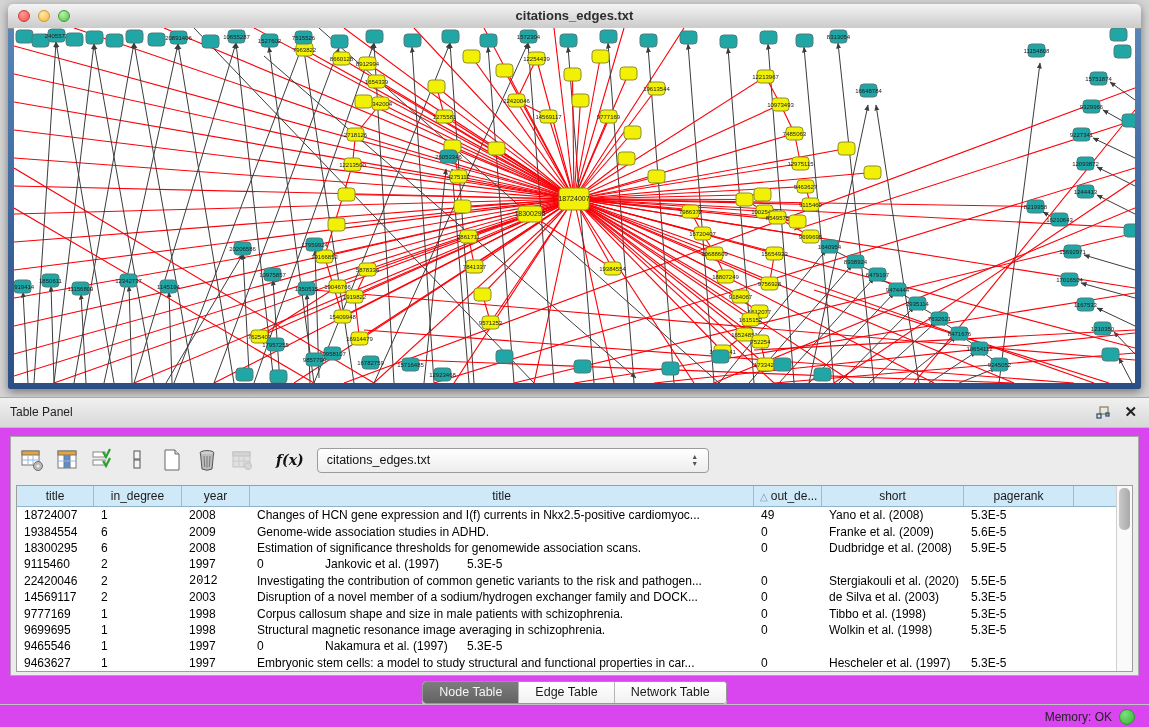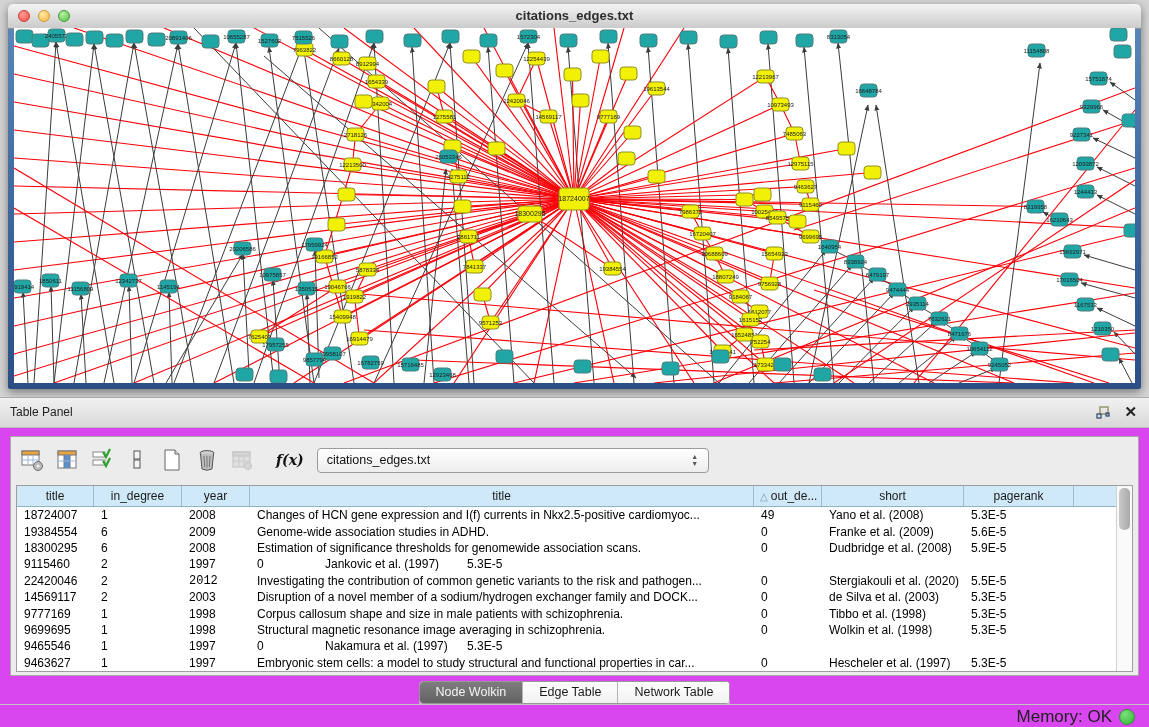--- a/index.html
+++ b/index.html
@@ -45,21 +45,21 @@
   #vscroll{position:absolute;right:0;top:0;width:15px;bottom:0;background:#fafafa;border-left:1px solid #d0d0d0;}
   #vthumb{position:absolute;left:2px;right:2px;top:2px;height:42px;border-radius:5px;background:linear-gradient(90deg,#c9c9c9,#a9a9a9);}
   
   #tabs{position:absolute;left:0;right:0;bottom:24px;height:23px;display:flex;justify-content:center;}
   .seg-group{display:flex;border:1px solid #979797;border-radius:4px;overflow:hidden;background:#fdfdfd;box-shadow:0 1px 0 rgba(255,255,255,.7);}
   .seg{padding:0 16px;font-size:12.5px;line-height:21px;color:#1a1a1a;border-right:1px solid #b5b5b5;background:linear-gradient(#ffffff,#f1f1f1);}
   .seg:last-child{border-right:none;}
   .seg.active{background:linear-gradient(#7d7d7d,#636363);color:#f4f4f4;}
   
   #status-bar{position:absolute;left:0;right:0;bottom:0;height:24px;border-top:1px solid #c2c2c2;display:flex;align-items:center;justify-content:flex-end;padding-right:14px;gap:7px;box-sizing:border-box;}
-  #memory-label{font-size:17px;color:#222;}
+  #memory-label{font-size:12px;color:#222;}
   #memory-dot{width:14px;height:14px;border-radius:50%;background:radial-gradient(circle at 35% 30%,#7fe07f,#2fb52f);border:1px solid #2a9a2a;}
 </style>
 </head>
 <body>
 
 <div id="desktop">
 
   <div id="graph-window">
     <div id="titlebar">
       <div class="lights">
@@ -761,21 +761,21 @@
             </div>
           </div>
         <div id="vscroll">
           <div id="vthumb"></div>
         </div>
       </div>
     </div>
 
     <div id="tabs">
       <div class="seg-group">
-          <div class="seg active">Node Wolkin</div>
+          <div class="seg active">Node Table</div>
           <div class="seg">Edge Table</div>
           <div class="seg">Network Table</div>
         </div>
     </div>
 
     <div id="status-bar">
       <span id="memory-label">Memory: OK</span>
       <span id="memory-dot"></span>
     </div>
   </div>

